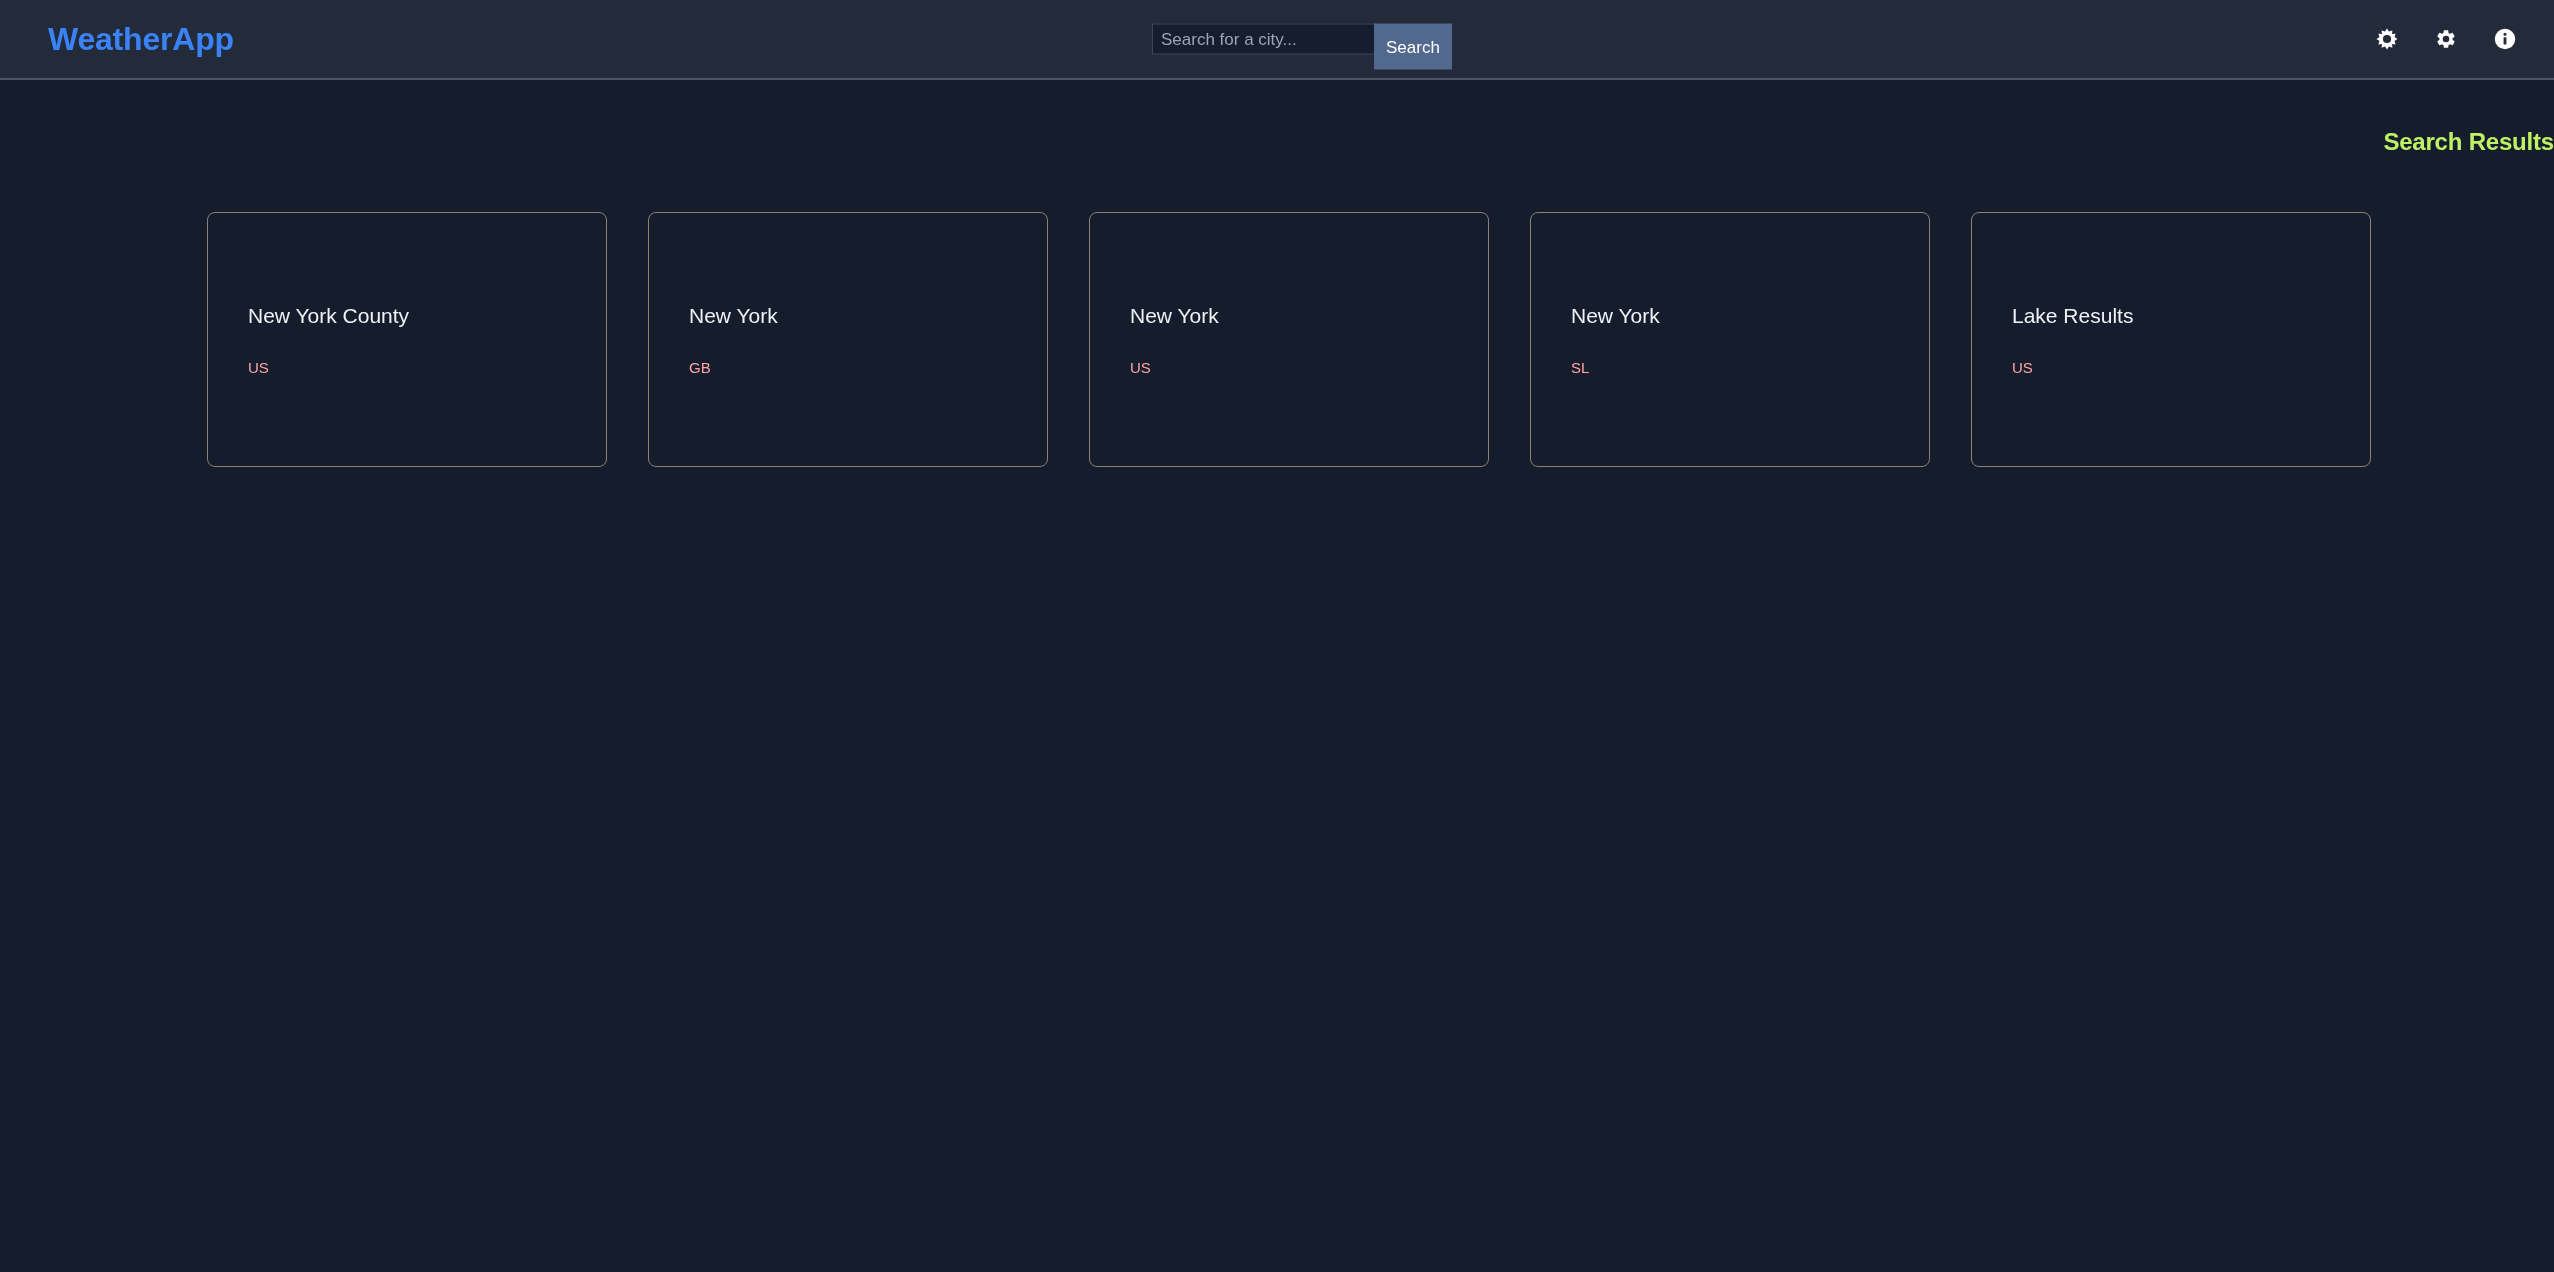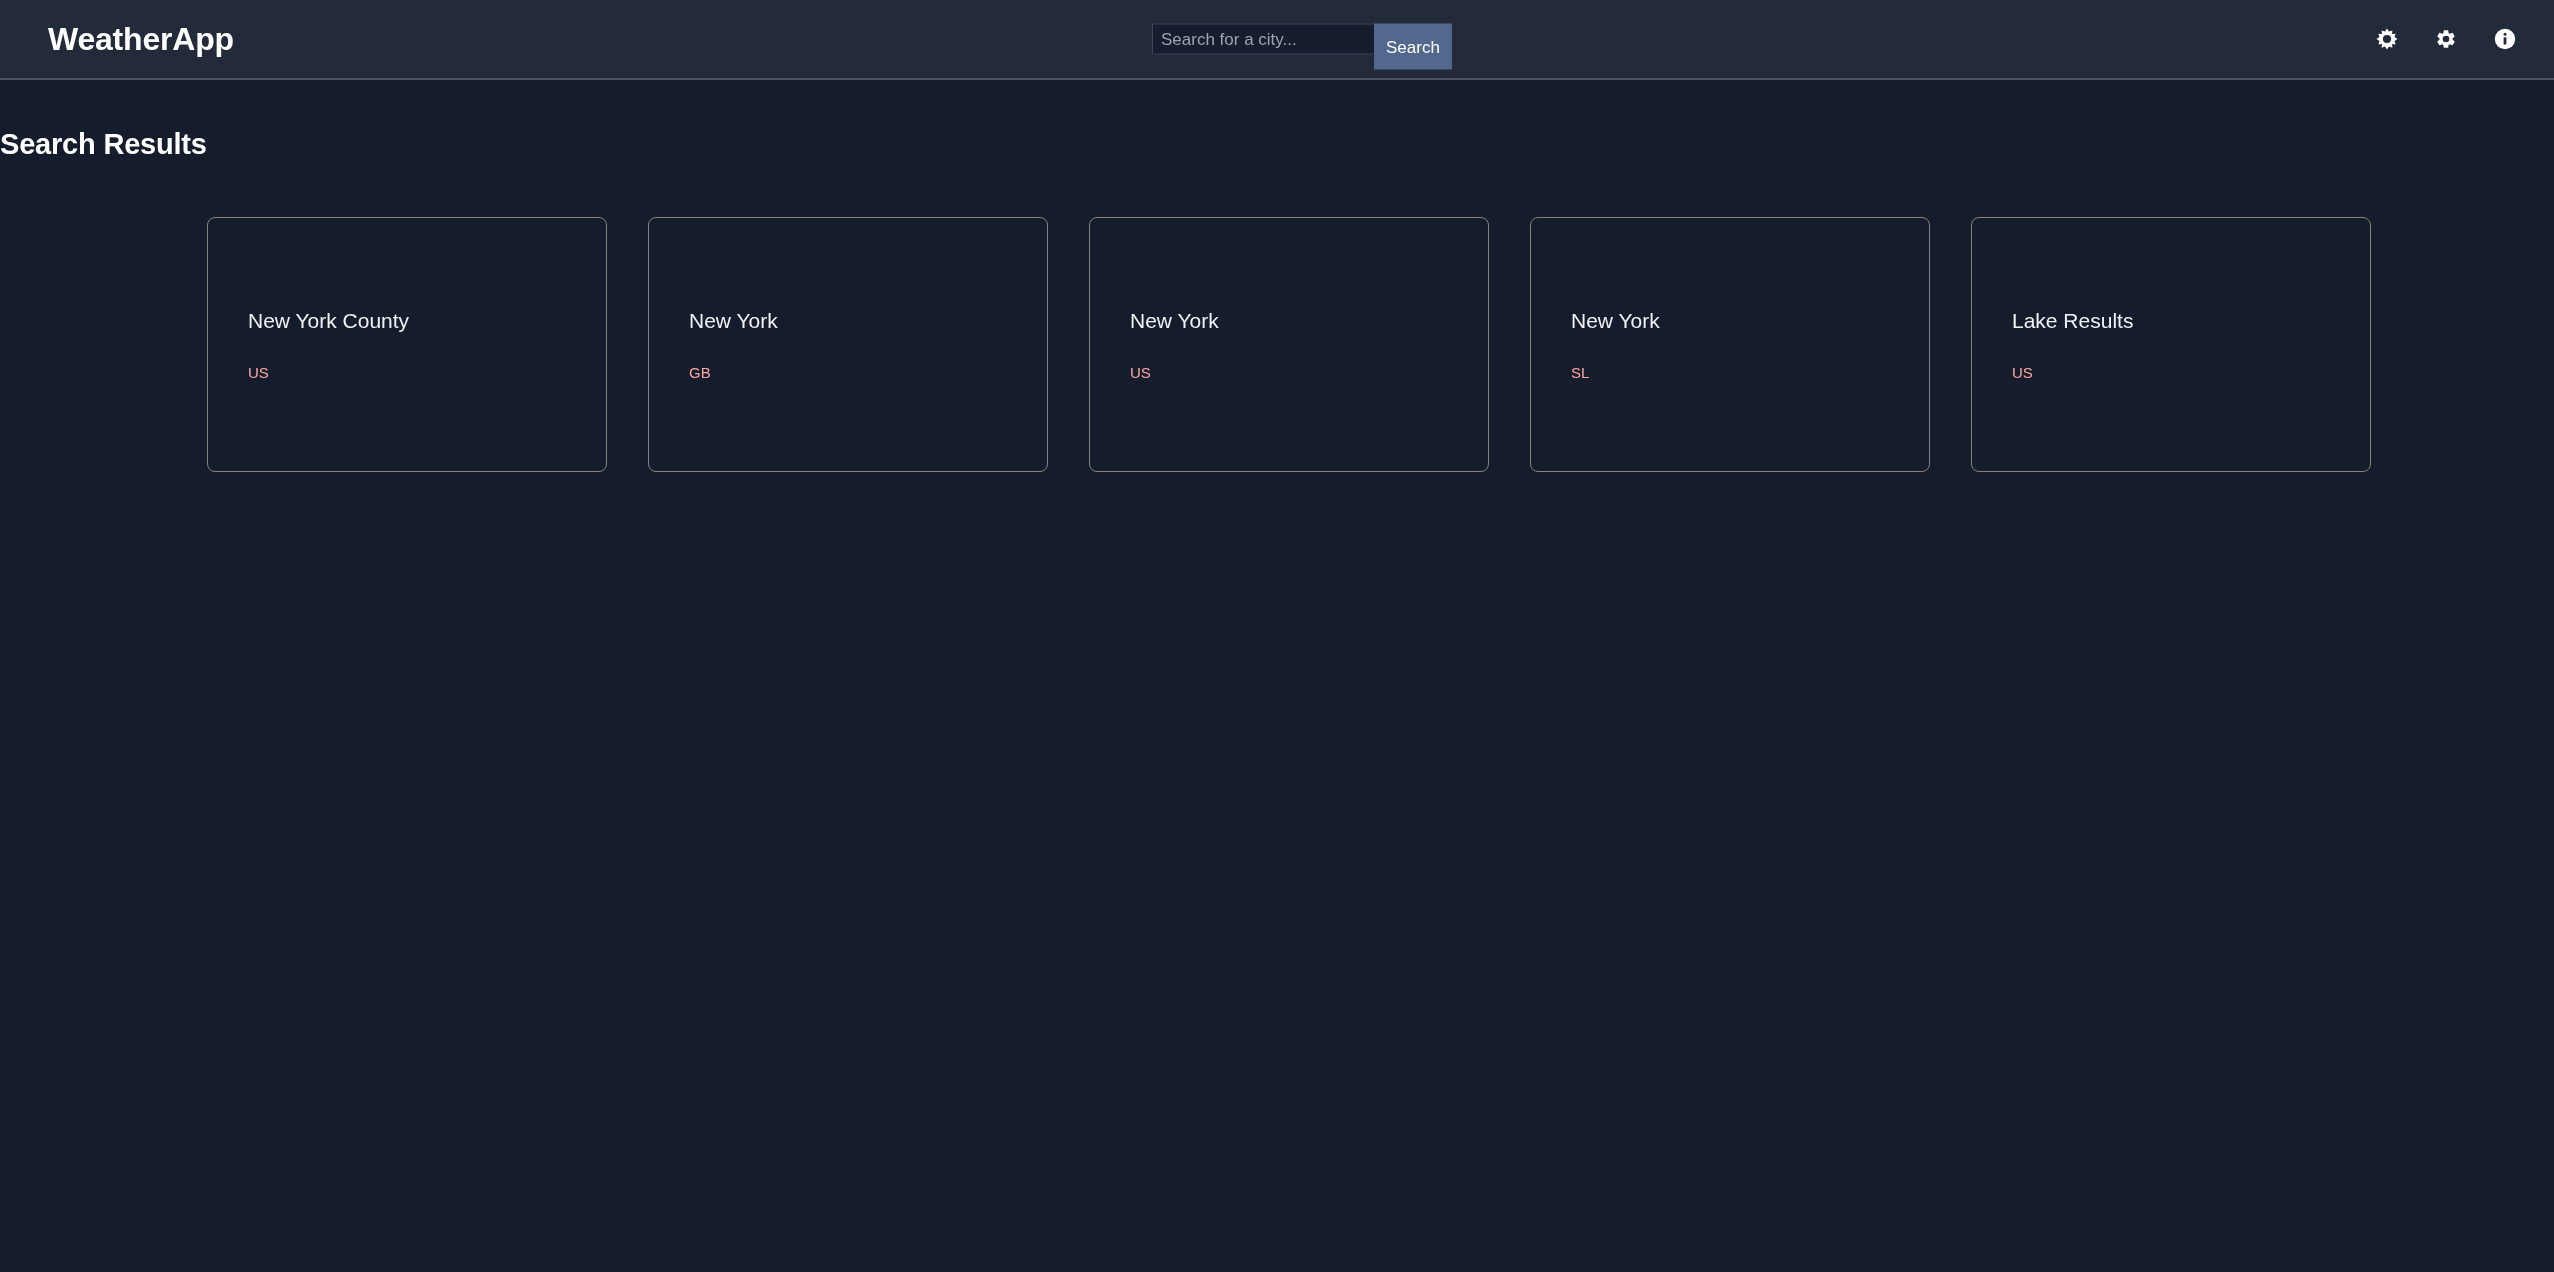--- a/index.html
+++ b/index.html
@@ -24,21 +24,21 @@
     align-items: center;
   }
 
   .brand {
     position: absolute;
     left: 48px;
     top: 50%;
     transform: translateY(-50%);
     font-size: 32px;
     font-weight: bold;
-    color: #ffffff;
+    color: #3b82f6;
     letter-spacing: -0.2px;
     white-space: nowrap;
   }
 
   .search-area {
     position: absolute;
     left: 1136px;
     top: 50%;
     transform: translateY(-50%);
     display: flex;
@@ -96,24 +96,24 @@
   }
   .icon-btn svg { display: block; }
 
   
   .main {
     width: 100%;
     padding-top: 30px;
   }
 
   .page-title {
-    text-align: left;
-    font-size: 29px;
+    text-align: right;
+    font-size: 24px;
     font-weight: bold;
-    color: #ffffff;
+    color: #bef264;
     margin-top: 18px;
     letter-spacing: -0.2px;
   }
 
   .results-grid {
     display: flex;
     justify-content: center;
     align-items: stretch;
     gap: 17px;
     margin-top: 56px;

